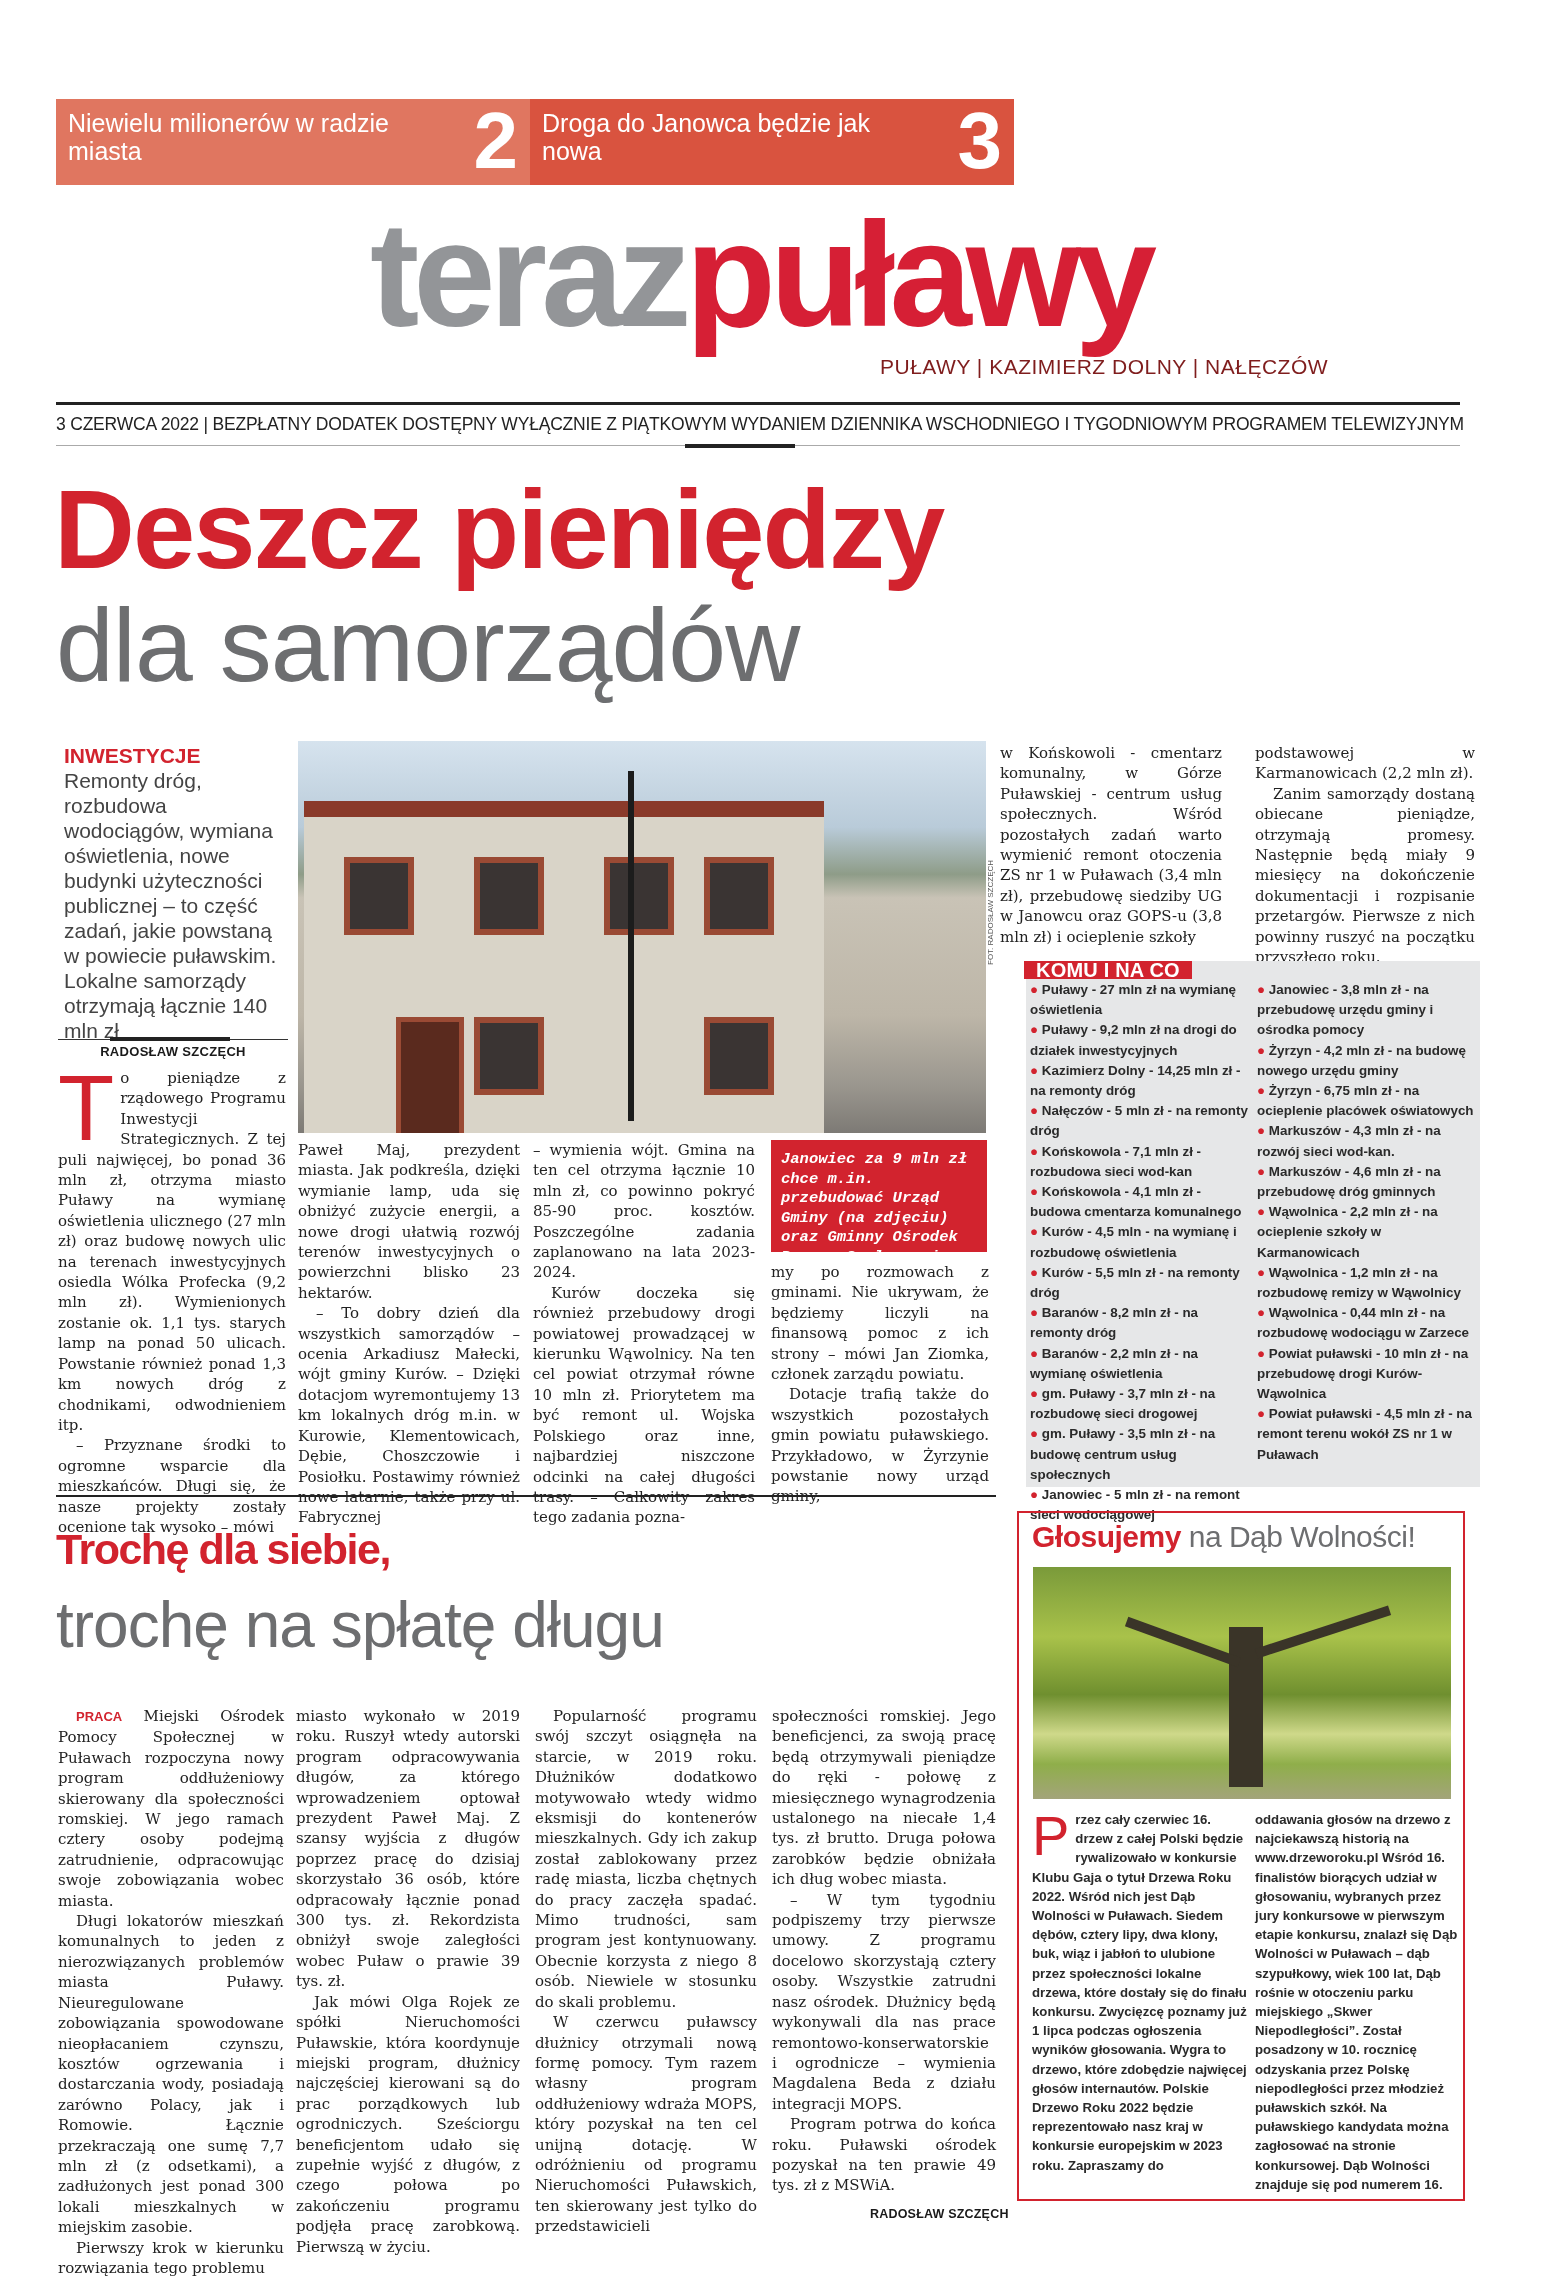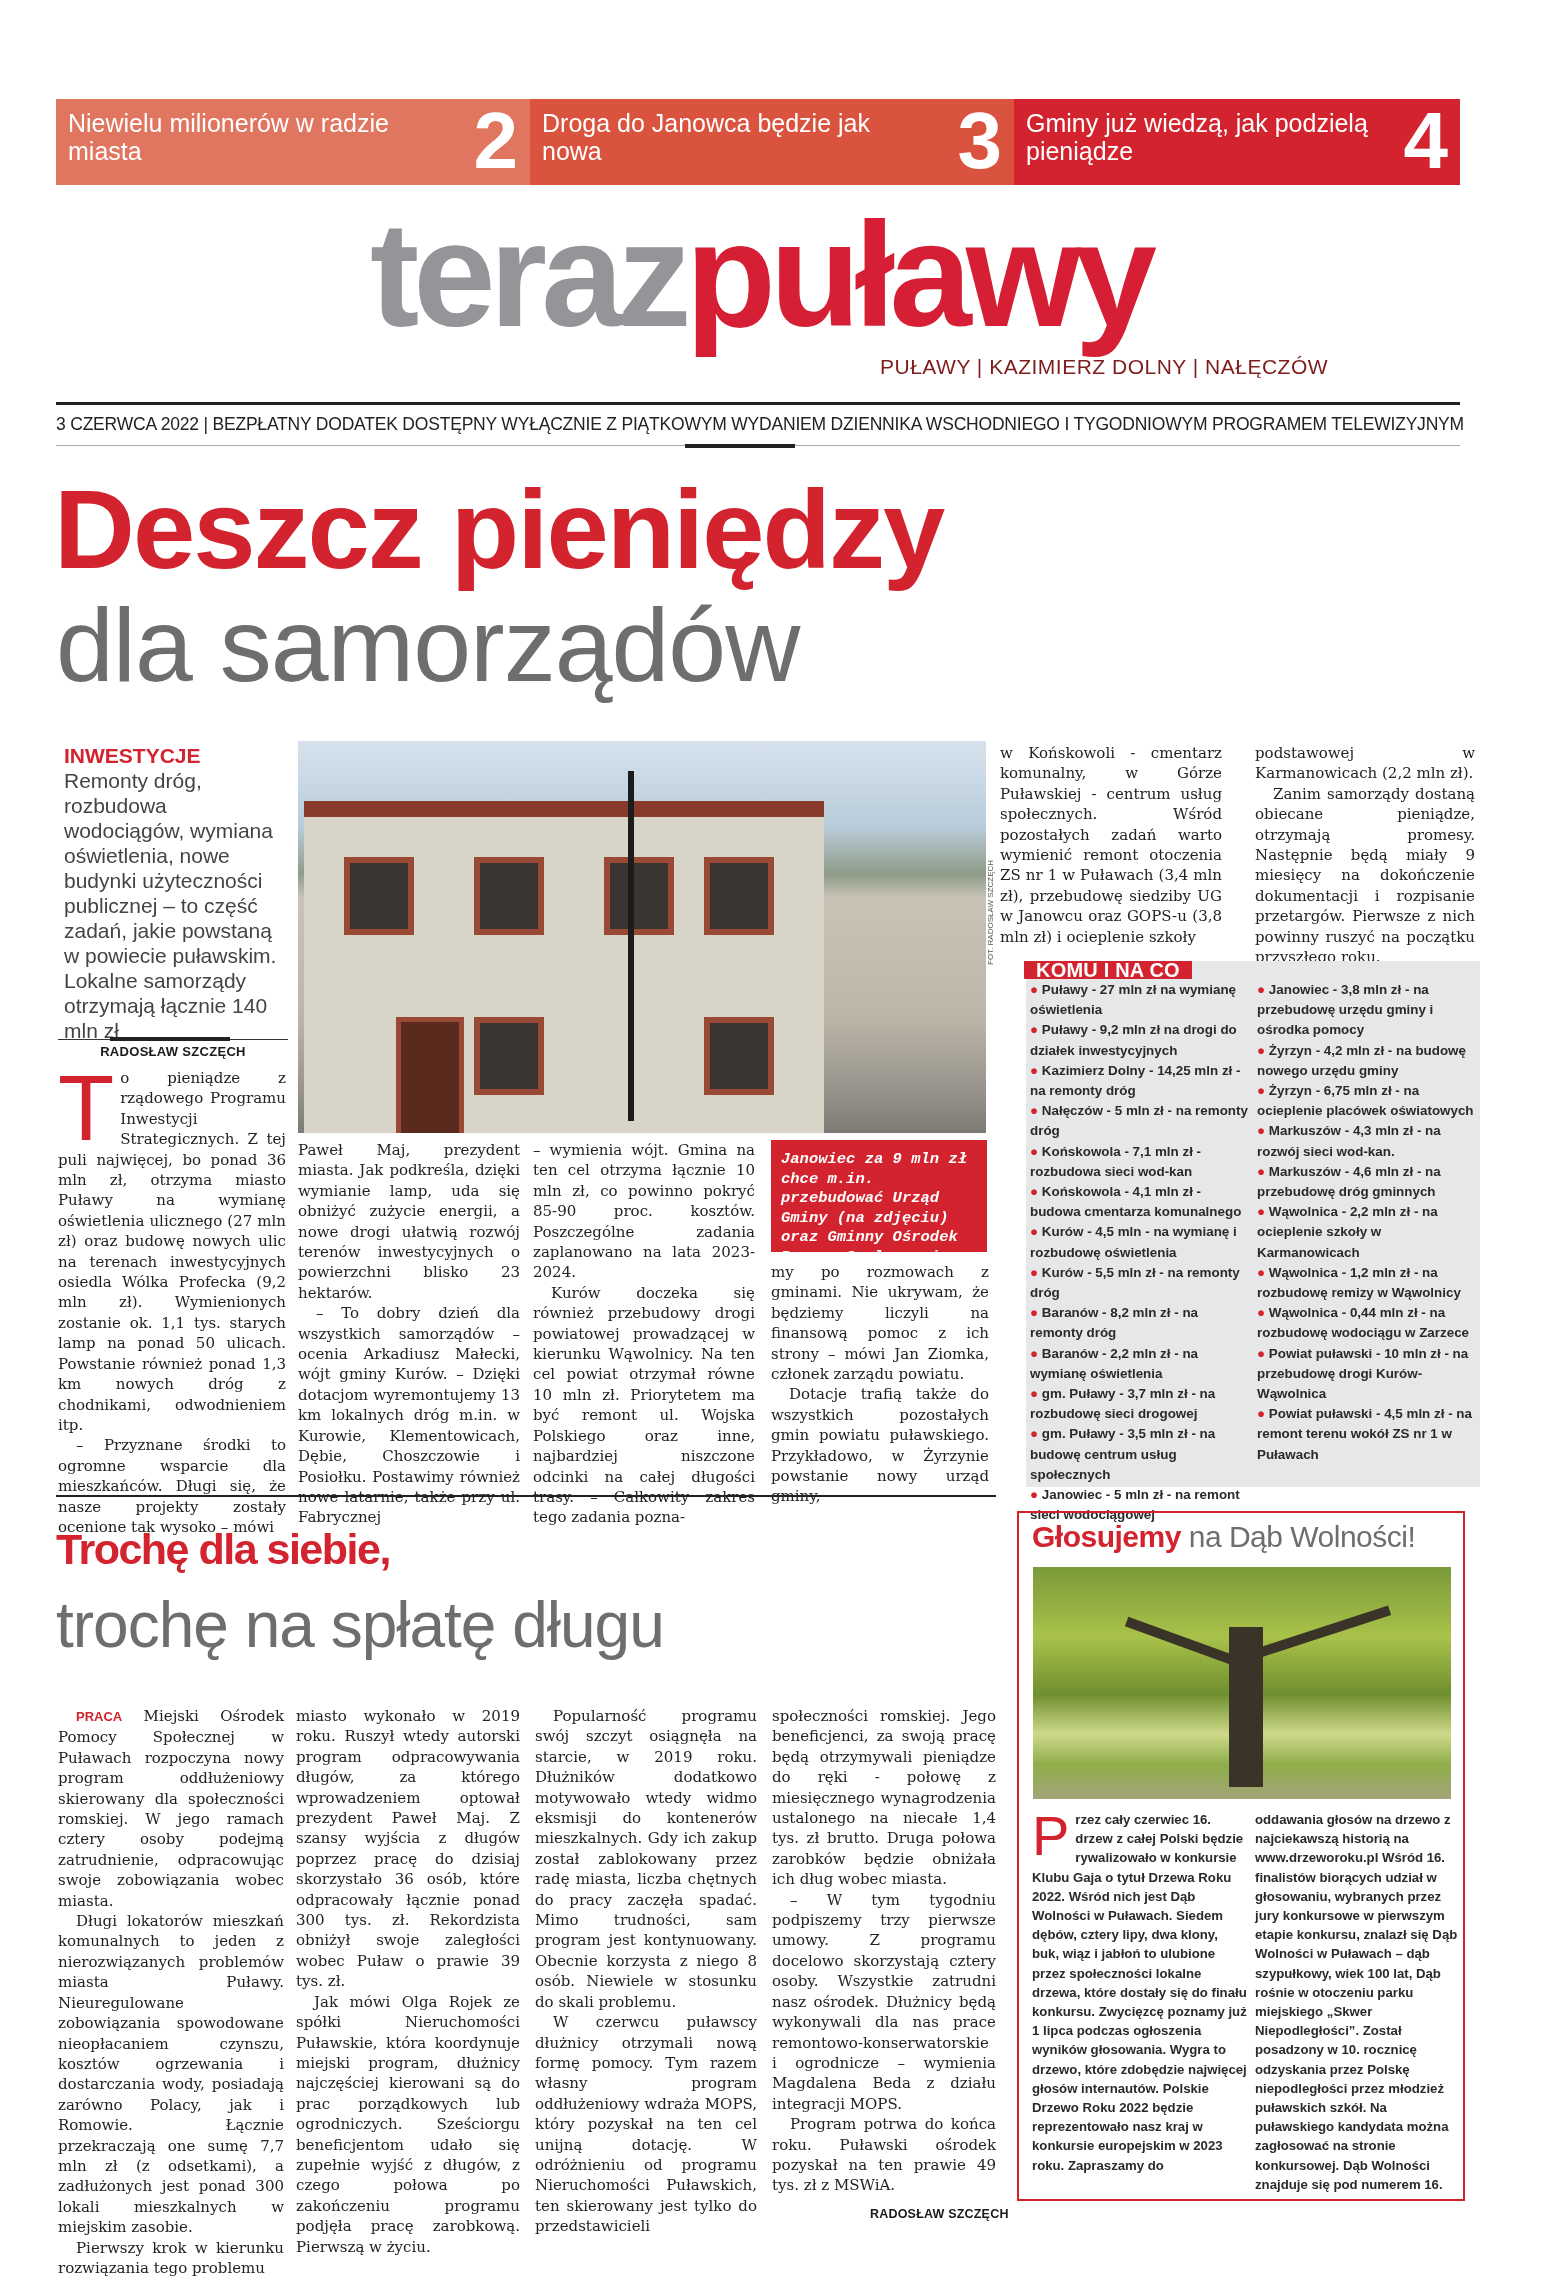--- a/index.html
+++ b/index.html
@@ -81,24 +81,20 @@
 <body>
 
 <div class="abs teasers">
   <div class="teaser t1">
     <span class="txt">Niewielu milionerów w radzie miasta</span>
     <span class="num">2</span>
   </div>
   <div class="teaser t2">
     <span class="txt">Droga do Janowca będzie jak nowa</span>
     <span class="num">3</span>
-  </div>
-  <div class="teaser t3">
-    <span class="txt">Gminy już wiedzą, jak podzielą pieniądze</span>
-    <span class="num">4</span>
   </div>
 </div>
 
 <div class="abs mast">
   <span class="teraz">teraz</span><span class="pulawy">puławy</span>
 </div>
 <div class="abs mast-sub">PUŁAWY | KAZIMIERZ DOLNY | NAŁĘCZÓW</div>
 <div class="abs rule-top"></div>
 <div class="abs dateline">3 CZERWCA 2022 |  BEZPŁATNY DODATEK DOSTĘPNY WYŁĄCZNIE Z PIĄTKOWYM WYDANIEM  DZIENNIKA WSCHODNIEGO I TYGODNIOWYM PROGRAMEM TELEWIZYJNYM</div>
 <div class="abs rule-date"></div>

